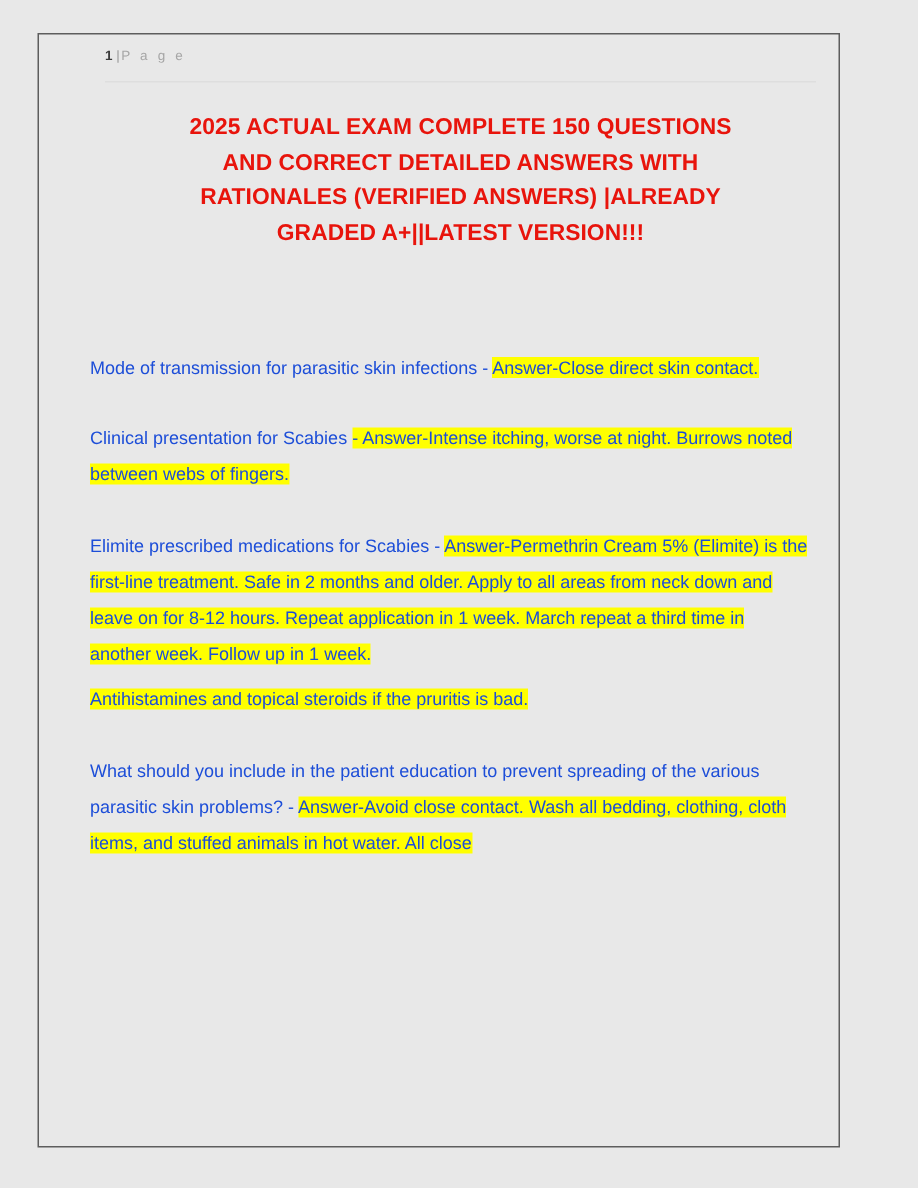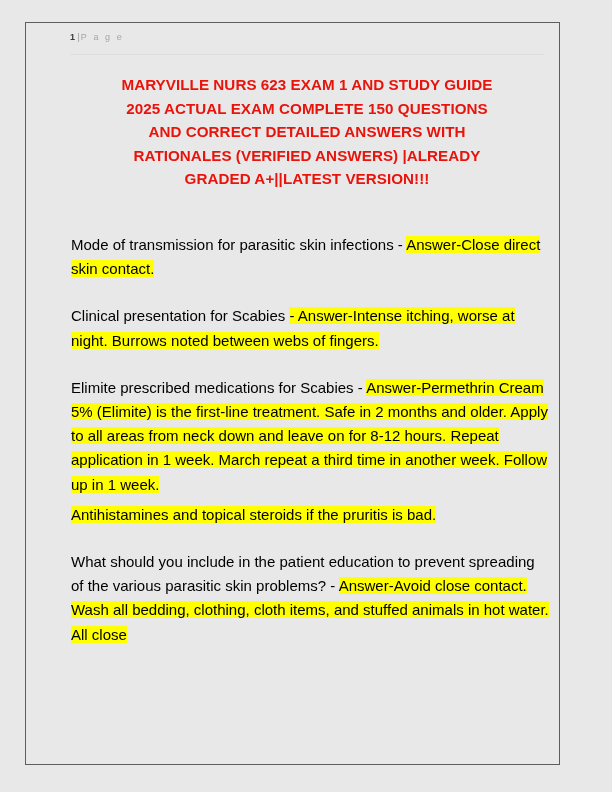--- a/index.html
+++ b/index.html
@@ -72,26 +72,26 @@
     color: #e8140c;
     font-weight: bold;
     font-size: 15.2px;
     line-height: 23.5px;
     letter-spacing: 0.05px;
   }
 
   
   #doc-body {
     position: absolute;
-    left: 45px;
+    left: 34px;
     top: 210px;
     width: 480px;
-    font-size: 15px;
+    font-size: 12px;
     line-height: 24.2px;
-    color: #000000;
+    color: #1d4ed8;
   }
   .para {
     margin: 0 0 23px 0;
   }
   .para.tight {
     margin-bottom: 6px;
   }
   .para:last-child {
     margin-bottom: 0;
   }
@@ -105,21 +105,20 @@
 <body>
 
 <div id="page">
 
   <div id="page-header">
     <div class="hdr-line"><span class="hdr-num">1</span><span class="hdr-pipe">|</span><span class="hdr-page">P a g e</span></div>
   </div>
   <div id="header-rule"></div>
 
   <div id="doc-title">
-    <div>MARYVILLE NURS 623 EXAM 1 AND STUDY GUIDE</div>
     <div>2025 ACTUAL EXAM COMPLETE 150 QUESTIONS</div>
     <div>AND CORRECT DETAILED ANSWERS WITH</div>
     <div>RATIONALES (VERIFIED ANSWERS) |ALREADY</div>
     <div>GRADED A+||LATEST VERSION!!!</div>
   </div>
 
   <div id="doc-body">
 
     <p class="para"><span>Mode of transmission for parasitic skin infections - </span><span class="hl">Answer-Close direct skin contact.</span></p>
 

